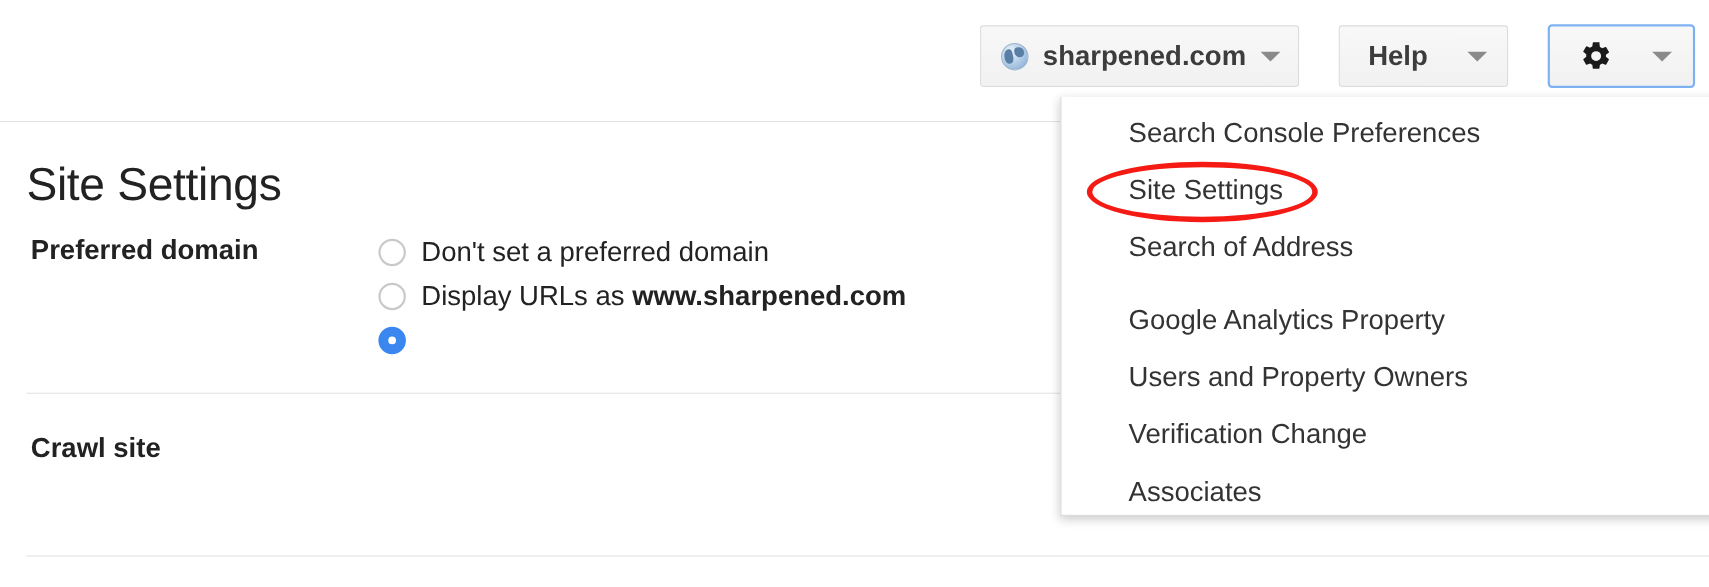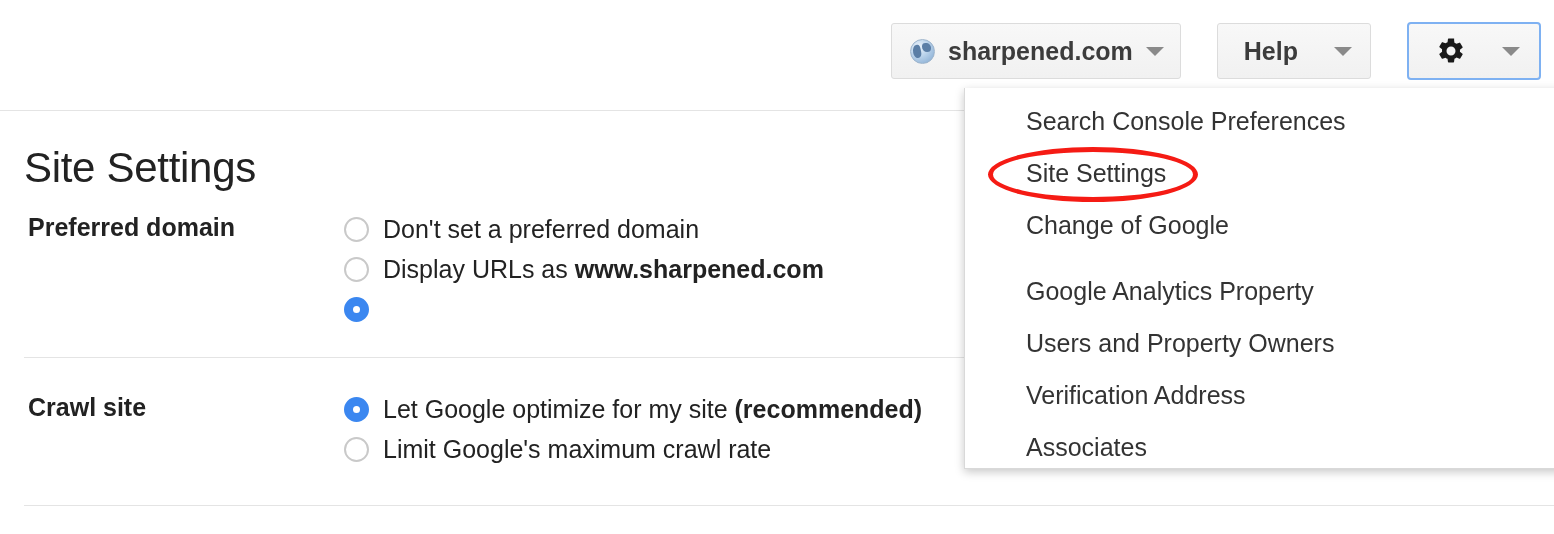--- a/index.html
+++ b/index.html
@@ -292,30 +292,30 @@
   </div>
 
   <div id="settings-menu">
     <div class="menu-item">
       <span>Search Console Preferences</span>
     </div>
     <div class="menu-item">
       <span>Site Settings</span>
     </div>
     <div class="menu-item">
-      <span>Change of Google</span>
+      <span>Search of Address</span>
     </div>
     <div class="menu-item gap-top">
       <span>Google Analytics Property</span>
     </div>
     <div class="menu-item">
       <span>Users and Property Owners</span>
     </div>
     <div class="menu-item">
-      <span>Verification Address</span>
+      <span>Verification Change</span>
     </div>
     <div class="menu-item">
       <span>Associates</span>
     </div>
   </div>
 
   <div id="highlight-ellipse"></div>
 
   <div id="main">
 
@@ -341,30 +341,17 @@
           <span class="radio-dot checked"></span>
         </label>
 
       </div>
     </div>
 
     <div class="divider" id="divider-2"></div>
 
     <div class="setting-row" id="row-crawl-rate">
       <div class="setting-label">Crawl site</div>
-      <div class="radio-group">
-
-        <label class="radio-option">
-          <span class="radio-dot checked"></span>
-          <span class="radio-text"><span>Let Google optimize for my site </span><b>(recommended)</b></span>
-        </label>
-
-        <label class="radio-option">
-          <span class="radio-dot"></span>
-          <span class="radio-text"><span>Limit Google's maximum crawl rate</span><b></b></span>
-        </label>
-
-      </div>
     </div>
 
   </div>
 
 </div>
 
 </body></html>

